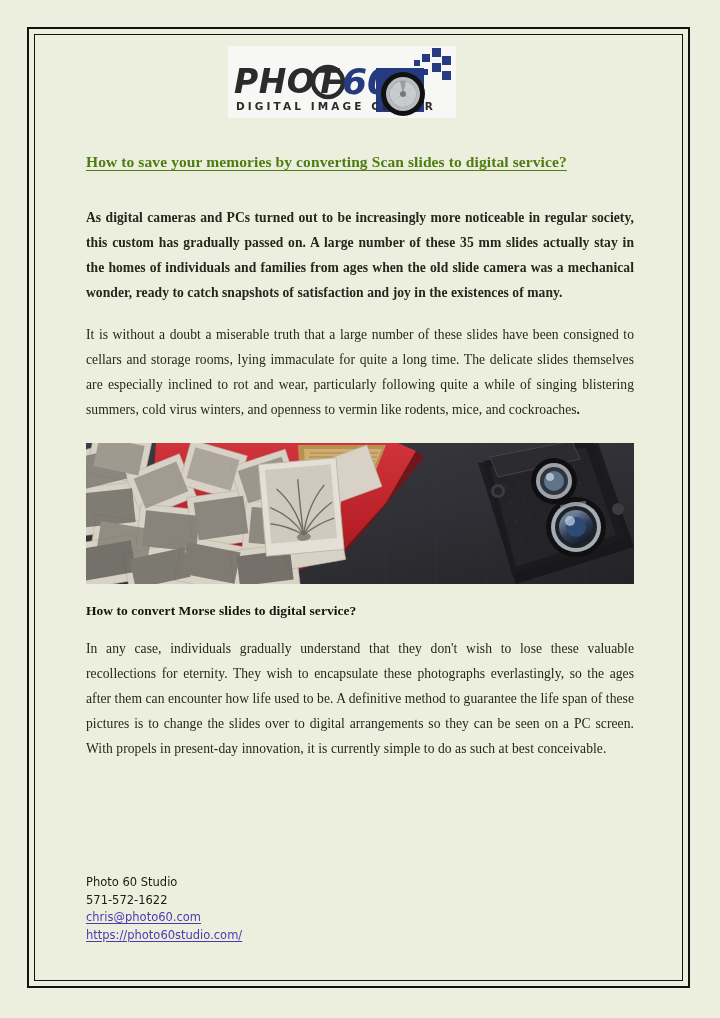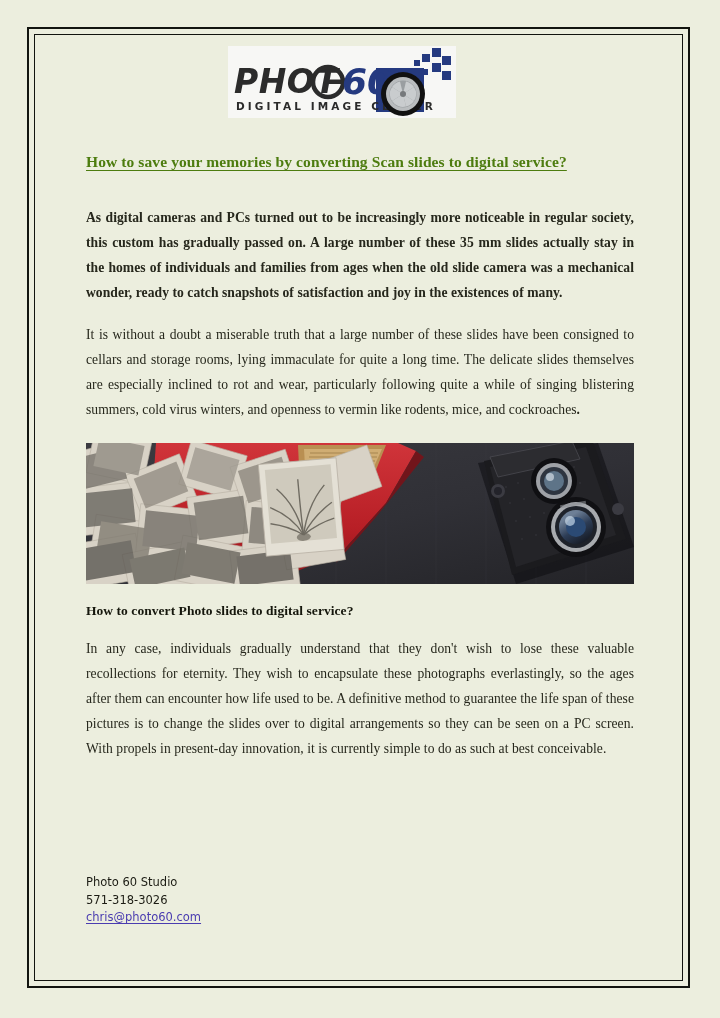--- a/index.html
+++ b/index.html
@@ -323,23 +323,24 @@
           <circle cx="412" cy="48" r="7" fill="#3b3b42"></circle>
           <circle cx="412" cy="48" r="4" fill="#23232a"></circle>
           <circle cx="532" cy="66" r="6" fill="#3b3b42"></circle>
 
           <rect x="474" y="60" width="26" height="3" fill="#8a8d92" opacity="0.6" transform="rotate(-10 487 61)"></rect>
         </g>
       </g>
     </svg>
   </div>
 
-  <h2 class="sub-heading">How to convert Photo slides to digital service?</h2>
+  <h2 class="sub-heading">How to convert Morse slides to digital service?</h2>
 
   <p class="body-text">In any case, individuals gradually understand that they don't wish to lose these valuable recollections for eternity. They wish to encapsulate these photographs everlastingly, so the ages after them can encounter how life used to be. A definitive method to guarantee the life span of these pictures is to change the slides over to digital arrangements so they can be seen on a PC screen. With propels in present-day innovation, it is currently simple to do as such at best conceivable.</p>
 
 </div>
 
 <div class="footer">
   <div>Photo 60 Studio</div>
-  <div>571-318-3026</div>
+  <div>571-572-1622</div>
   <a class="link" href="#">chris@photo60.com</a>
+  <a class="link" href="#">https://photo60studio.com/</a>
 </div>
 
 </body></html>

